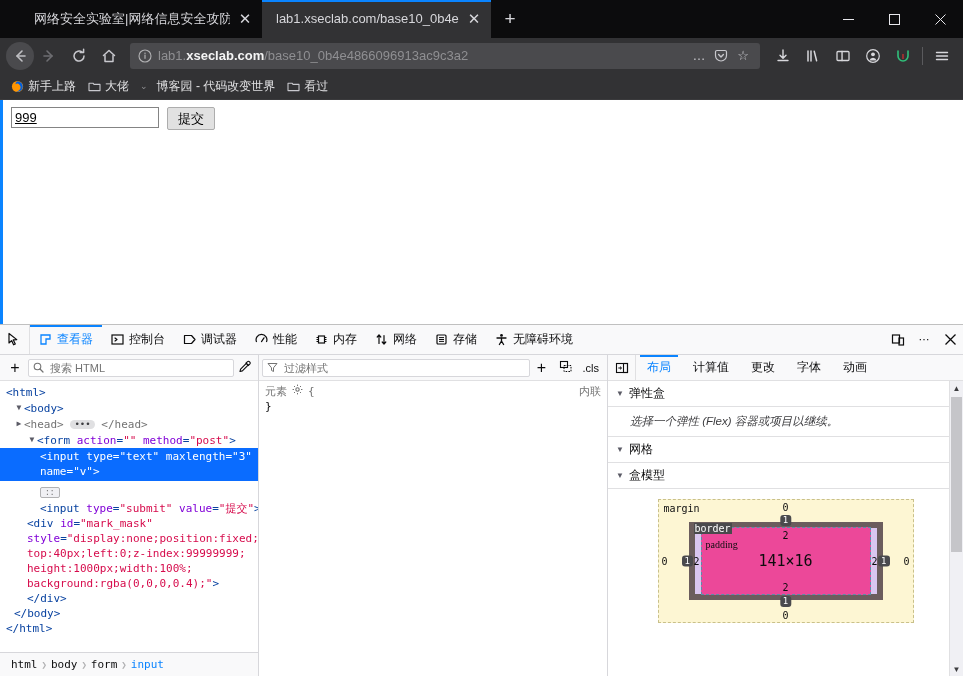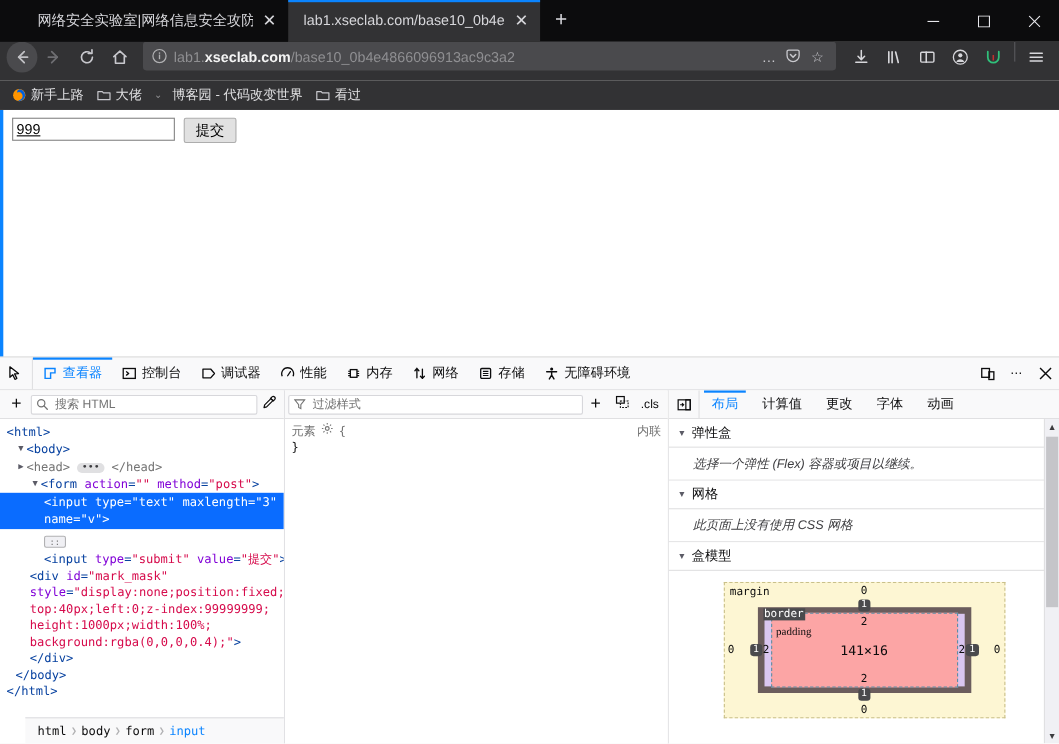--- a/index.html
+++ b/index.html
@@ -47,21 +47,21 @@
     width:30px; height:30px; color:#d7d7db; font-size:19px; font-weight:300;
     display:flex; align-items:center; justify-content:center; margin-bottom:4px;
     margin-left:4px;
   }
   .wincontrols { position:absolute; right:0; top:0; height:38px; display:flex; }
   .wc { width:46px; height:38px; display:flex; align-items:center; justify-content:center;
         color:#e8e8ec; }
   .wc svg { display:block; }
 
   .navbar {
-    height:35px; background:#323234; display:flex; 
+    height:35px; background:#323234; display:flex; align-items:center;
     padding:0 6px; flex:0 0 35px;
   }
   .navbtn {
     width:30px; height:28px; display:flex; align-items:center; justify-content:center;
     color:#c8c8cd; font-size:15px; border-radius:3px;
   }
   .navbtn.back { background:#4a4a4d; border-radius:50%; width:28px; color:#9b9b9e; }
   .navbtn.fwd { color:#6e6e72; }
   .urlbar {
     flex:1 1 auto; height:26px; background:#4a4a4d; border-radius:3px;
@@ -181,21 +181,20 @@
   .sel-row .tw, .sel-row .attr, .sel-row .aval, .sel-row .gray { color:#fff; }
   .pseudo-box {
     display:inline-block; border:1px solid #b1b1b3; border-radius:2px;
     background:#f0f0f4; color:#737373; font-size:8px; line-height:9px;
     padding:0 4px;
   }
   .breadcrumbs {
     height:24px; flex:0 0 24px; border-top:1px solid #d7d7db; background:#f9f9fa;
     display:flex; align-items:center; padding:0 8px; font-size:11px;
     font-family:"DejaVu Sans Mono", monospace;
-    margin-left:23px;
   }
   .bc { color:#0c0c0d; padding:0 3px; }
   .bc.active { color:#0a84ff; }
   .bc-sep { color:#b1b1b3; font-size:9px; padding:0 1px; }
 
   
   .rules { width:349px; flex:0 0 349px; display:flex; flex-direction:column;
            border-right:1px solid #d7d7db; background:#fff; min-width:0; }
   .rules-bar { height:26px; flex:0 0 26px; display:flex; align-items:center;
                border-bottom:1px solid #e0e0e2; background:#f9f9fa; padding:0 3px; }
@@ -264,23 +263,23 @@
   .bx-border {
     position:absolute; left:30px; top:22px; right:30px; bottom:22px;
     background:#6b5d5d; border:0;
   }
   .bx-padding {
     position:absolute; left:6px; top:6px; right:6px; bottom:6px;
     background:#d9c6f0;
   }
   .bx-content {
     position:absolute; left:43px; top:28px; right:43px; bottom:28px;
-    background:#fca5a5; border:1px dashed #5a8fa8;
+    background:#ec4899; border:1px dashed #5a8fa8;
     display:flex; align-items:center; justify-content:center;
-    font-size:12px; color:#0c0c0d;
+    font-size:15px; color:#0c0c0d;
   }
   .bx-lbl { position:absolute; font-size:10px; }
   .lbl-margin { left:6px; top:4px; }
   .lbl-border { left:36px; top:24px; background:#4a4a4d; color:#fff; padding:0 1px; }
   .lbl-padding { left:48px; top:40px;font-family:Liberation Serif, serif; }
   .bx-val { position:absolute; font-size:10px; text-align:center; }
   .bx-pill {
     position:absolute; background:#4a4a4d; color:#fff; border-radius:3px;
     font-size:9px; line-height:11px; padding:0 3px; text-align:center;
   }
@@ -673,21 +672,20 @@
           <div class="sec-head">
             <span class="sec-caret">▼</span>
             <span>弹性盒</span>
           </div>
           <div class="sec-text">选择一个弹性 (Flex) 容器或项目以继续。</div>
 
           <div class="sec-head">
             <span class="sec-caret">▼</span>
             <span>网格</span>
           </div>
-          <div class="sec-text">此页面上没有使用 CSS 网格</div>
 
           <div class="sec-head">
             <span class="sec-caret">▼</span>
             <span>盒模型</span>
           </div>
 
           <div class="bm-wrap">
             <div class="boxmodel">
               <div class="bx-margin">
                 <div class="bx-border">

